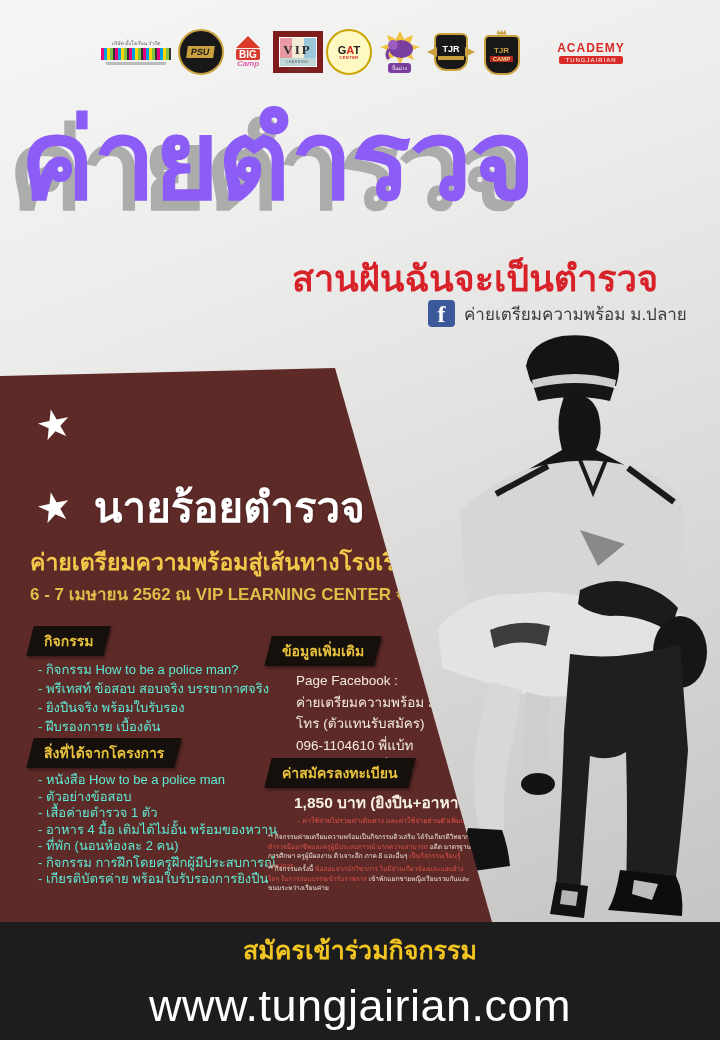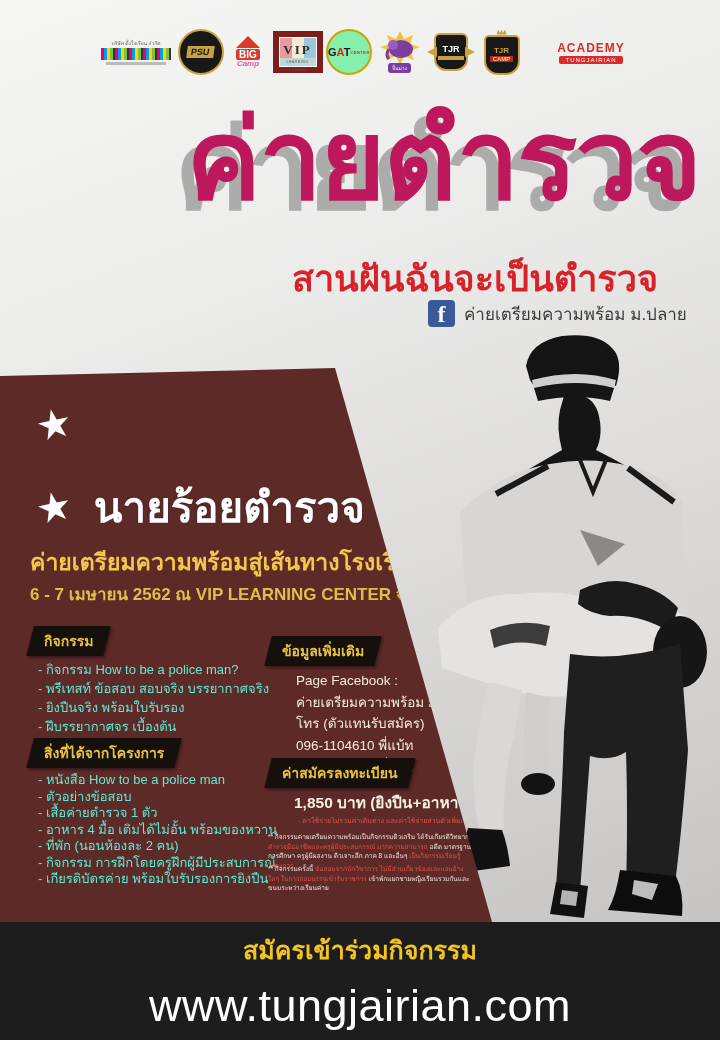--- a/index.html
+++ b/index.html
@@ -38,22 +38,22 @@
   .lg3-big{font-weight:bold;font-size:10px;color:#fff;background:#d93a2b;padding:0 3px;border-radius:2px;margin-top:1px;}
   .lg3-camp{font-style:italic;font-size:8px;color:#e060a8;font-weight:bold;margin-top:-1px;}
   .lg4{width:50px;height:42px;border:6px solid #7f1d1d;background:#fff;padding:1px;box-sizing:border-box;}
   .lg4-stripes{position:relative;width:100%;height:26px;display:flex;}
   .lg4-stripes i{flex:1;}
   .lg4-p{background:#e79aa2;}.lg4-c{background:#f3ead6;}.lg4-b{background:#9cc6da;}
   .lg4-letters{position:absolute;left:0;top:4px;width:100%;text-align:center;
     font-family:"Liberation Serif",serif;font-size:13px;font-weight:bold;color:#2e2e2e;letter-spacing:2px;}
   .lg4-cap{width:100%;height:8px;background:#bfd8d6;color:#555;font-size:3.5px;text-align:center;line-height:8px;letter-spacing:.5px;}
   .lg5{width:46px;}
-  .lg5-circle{width:42px;height:42px;border-radius:50%;background:#86efac;border:2px solid #caa400;
-    display:flex;flex-direction:row;align-items:center;justify-content:center;}
+  .lg5-circle{width:42px;height:42px;border-radius:50%;background:#fef9c3;border:2px solid #caa400;
+    display:flex;flex-direction:column;align-items:center;justify-content:center;}
   .lg5-gat{font-weight:bold;font-size:11px;color:#1b1b1b;line-height:10px;}
   .lg5-gat .a{color:#d32b22;}
   .lg5-center{font-size:4px;color:#d32b22;font-weight:bold;letter-spacing:.5px;}
   .lg6{width:48px;}
   .lg6-label{background:#7a3f9e;color:#fff;font-size:5px;padding:1px 4px;border-radius:3px;margin-top:-2px;}
   .lg7{width:48px;}
   .lg7-wingl,.lg7-wingr{position:absolute;top:14px;width:0;height:0;border-top:5px solid transparent;border-bottom:5px solid transparent;}
   .lg7-wingl{left:0;border-right:10px solid #c9a23f;}
   .lg7-wingr{right:0;border-left:10px solid #c9a23f;}
   .lg7-shield{width:30px;height:34px;background:#181818;border:2px solid #c9a23f;border-radius:6px 6px 12px 12px;
@@ -64,22 +64,22 @@
   .lg8-crown{width:10px;height:5px;background:#c9a23f;clip-path:polygon(0 100%,15% 0,35% 70%,50% 0,65% 70%,85% 0,100% 100%);}
   .lg8-shield{width:32px;height:36px;background:#181818;border:2px solid #c9a23f;border-radius:5px 5px 14px 14px;
     display:flex;flex-direction:column;align-items:center;justify-content:center;}
   .lg8-t1{color:#c9a23f;font-weight:bold;font-size:8px;line-height:8px;}
   .lg8-t2{color:#f1d98a;background:#b5281e;font-weight:bold;font-size:6px;padding:0 3px;margin-top:1px;}
   .lg9{width:70px;margin-left:28px;}
   .lg9-top{color:#d92b27;font-weight:bold;font-size:12px;letter-spacing:1px;}
   .lg9-box{background:#d92b27;color:#fff;font-size:6px;padding:1px 6px;border-radius:2px;margin-top:1px;letter-spacing:1px;}
   
   .title{
-    position:absolute;left:20px;right:20px;top:88px;margin:0;text-align:right;
-    font-size:112px;font-weight:bold;color:#be185d;line-height:1.3;letter-spacing:-2px;
+    position:absolute;left:20px;right:20px;top:88px;margin:0;text-align:left;
+    font-size:112px;font-weight:bold;color:#8b5cf6;line-height:1.3;letter-spacing:-2px;
     text-shadow:-12px 10px 0 rgba(150,149,148,.75);
   }
   .subtitle{
     position:absolute;right:62px;top:250px;
     font-size:36px;font-weight:bold;color:#d8222a;white-space:nowrap;
   }
   .fb-row{position:absolute;left:428px;top:300px;display:flex;align-items:center;gap:9px;cursor:pointer;}
   .fb-icon{
     width:27px;height:27px;background:#3b5998;border-radius:4px;color:#fff;
     font-family:"Liberation Serif",serif;font-weight:bold;font-size:24px;
@@ -248,21 +248,21 @@
     <div class="camp-heading">ค่ายเตรียมความพร้อมสู่เส้นทางโรงเรียนตำรวจ</div>
     <div class="camp-date">6 - 7 เมษายน 2562 ณ VIP LEARNING CENTER จ.สุราษฎร์ธานี</div>
 
     <div class="badge badge-act">
       <span>กิจกรรม</span>
     </div>
     <div class="list list-act">
       <div>- กิจกรรม How to be a police man?</div>
       <div>- พรีเทสท์ ข้อสอบ สอบจริง บรรยากาศจริง</div>
       <div>- ยิงปืนจริง พร้อมใบรับรอง</div>
-      <div>- ฝึบรรยากาศจร เบื้องต้น</div>
+      <div>- ฝึบรองการย เบื้องต้น</div>
     </div>
 
     <div class="badge badge-ben">
       <span>สิ่งที่ได้จากโครงการ</span>
     </div>
     <div class="list list-ben">
       <div>- หนังสือ How to be a police man</div>
       <div>- ตัวอย่างข้อสอบ</div>
       <div>- เสื้อค่ายตำรวจ 1 ตัว</div>
       <div>- อาหาร 4 มื้อ เติมได้ไม่อั้น พร้อมของหวาน</div>

